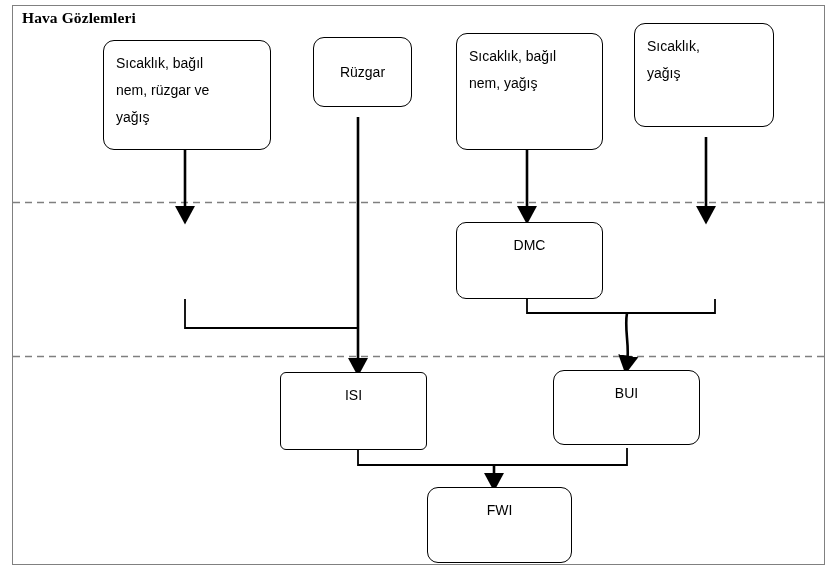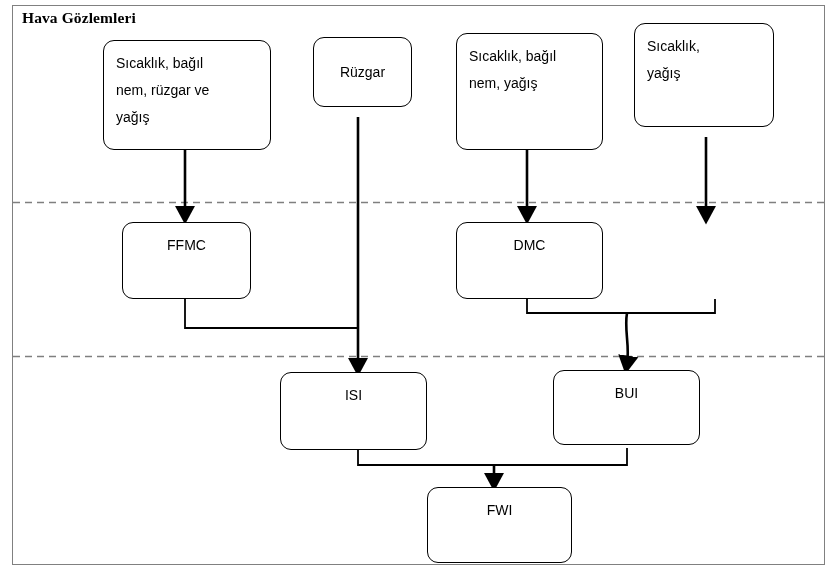--- a/index.html
+++ b/index.html
@@ -126,30 +126,27 @@
   <div class="node textbox" style="left:456px; top:33px; width:147px; height:117px;">
     <span class="node-text">Sıcaklık, bağıl
 nem, yağış</span>
   </div>
 
   <div class="node textbox" style="left:634px; top:23px; width:140px; height:104px;">
     <span class="node-text">Sıcaklık,
 yağış</span>
   </div>
 
-  <div class="node topcenter" style="left:122px; top:222px; width:129px; height:77px;">
-    <span class="node-text">FFMC</span>
-  </div>
 
-  <div class="node topcenter" style="left:456px; top:222px; width:147px; height:77px;">
+  <div class="node topcenter" style="left:456px; top:222px; width:147px; height:77px;border-radius:10px;">
     <span class="node-text">DMC</span>
   </div>
 
 
-  <div class="node topcenter" style="left:280px; top:372px; width:147px; height:78px;">
+  <div class="node topcenter" style="left:280px; top:372px; width:147px; height:78px;border-radius:6px;">
     <span class="node-text">ISI</span>
   </div>
 
   <div class="node topcenter" style="left:553px; top:370px; width:147px; height:75px;">
     <span class="node-text">BUI</span>
   </div>
 
   <div class="node topcenter" style="left:427px; top:487px; width:145px; height:76px;">
     <span class="node-text">FWI</span>
   </div>

